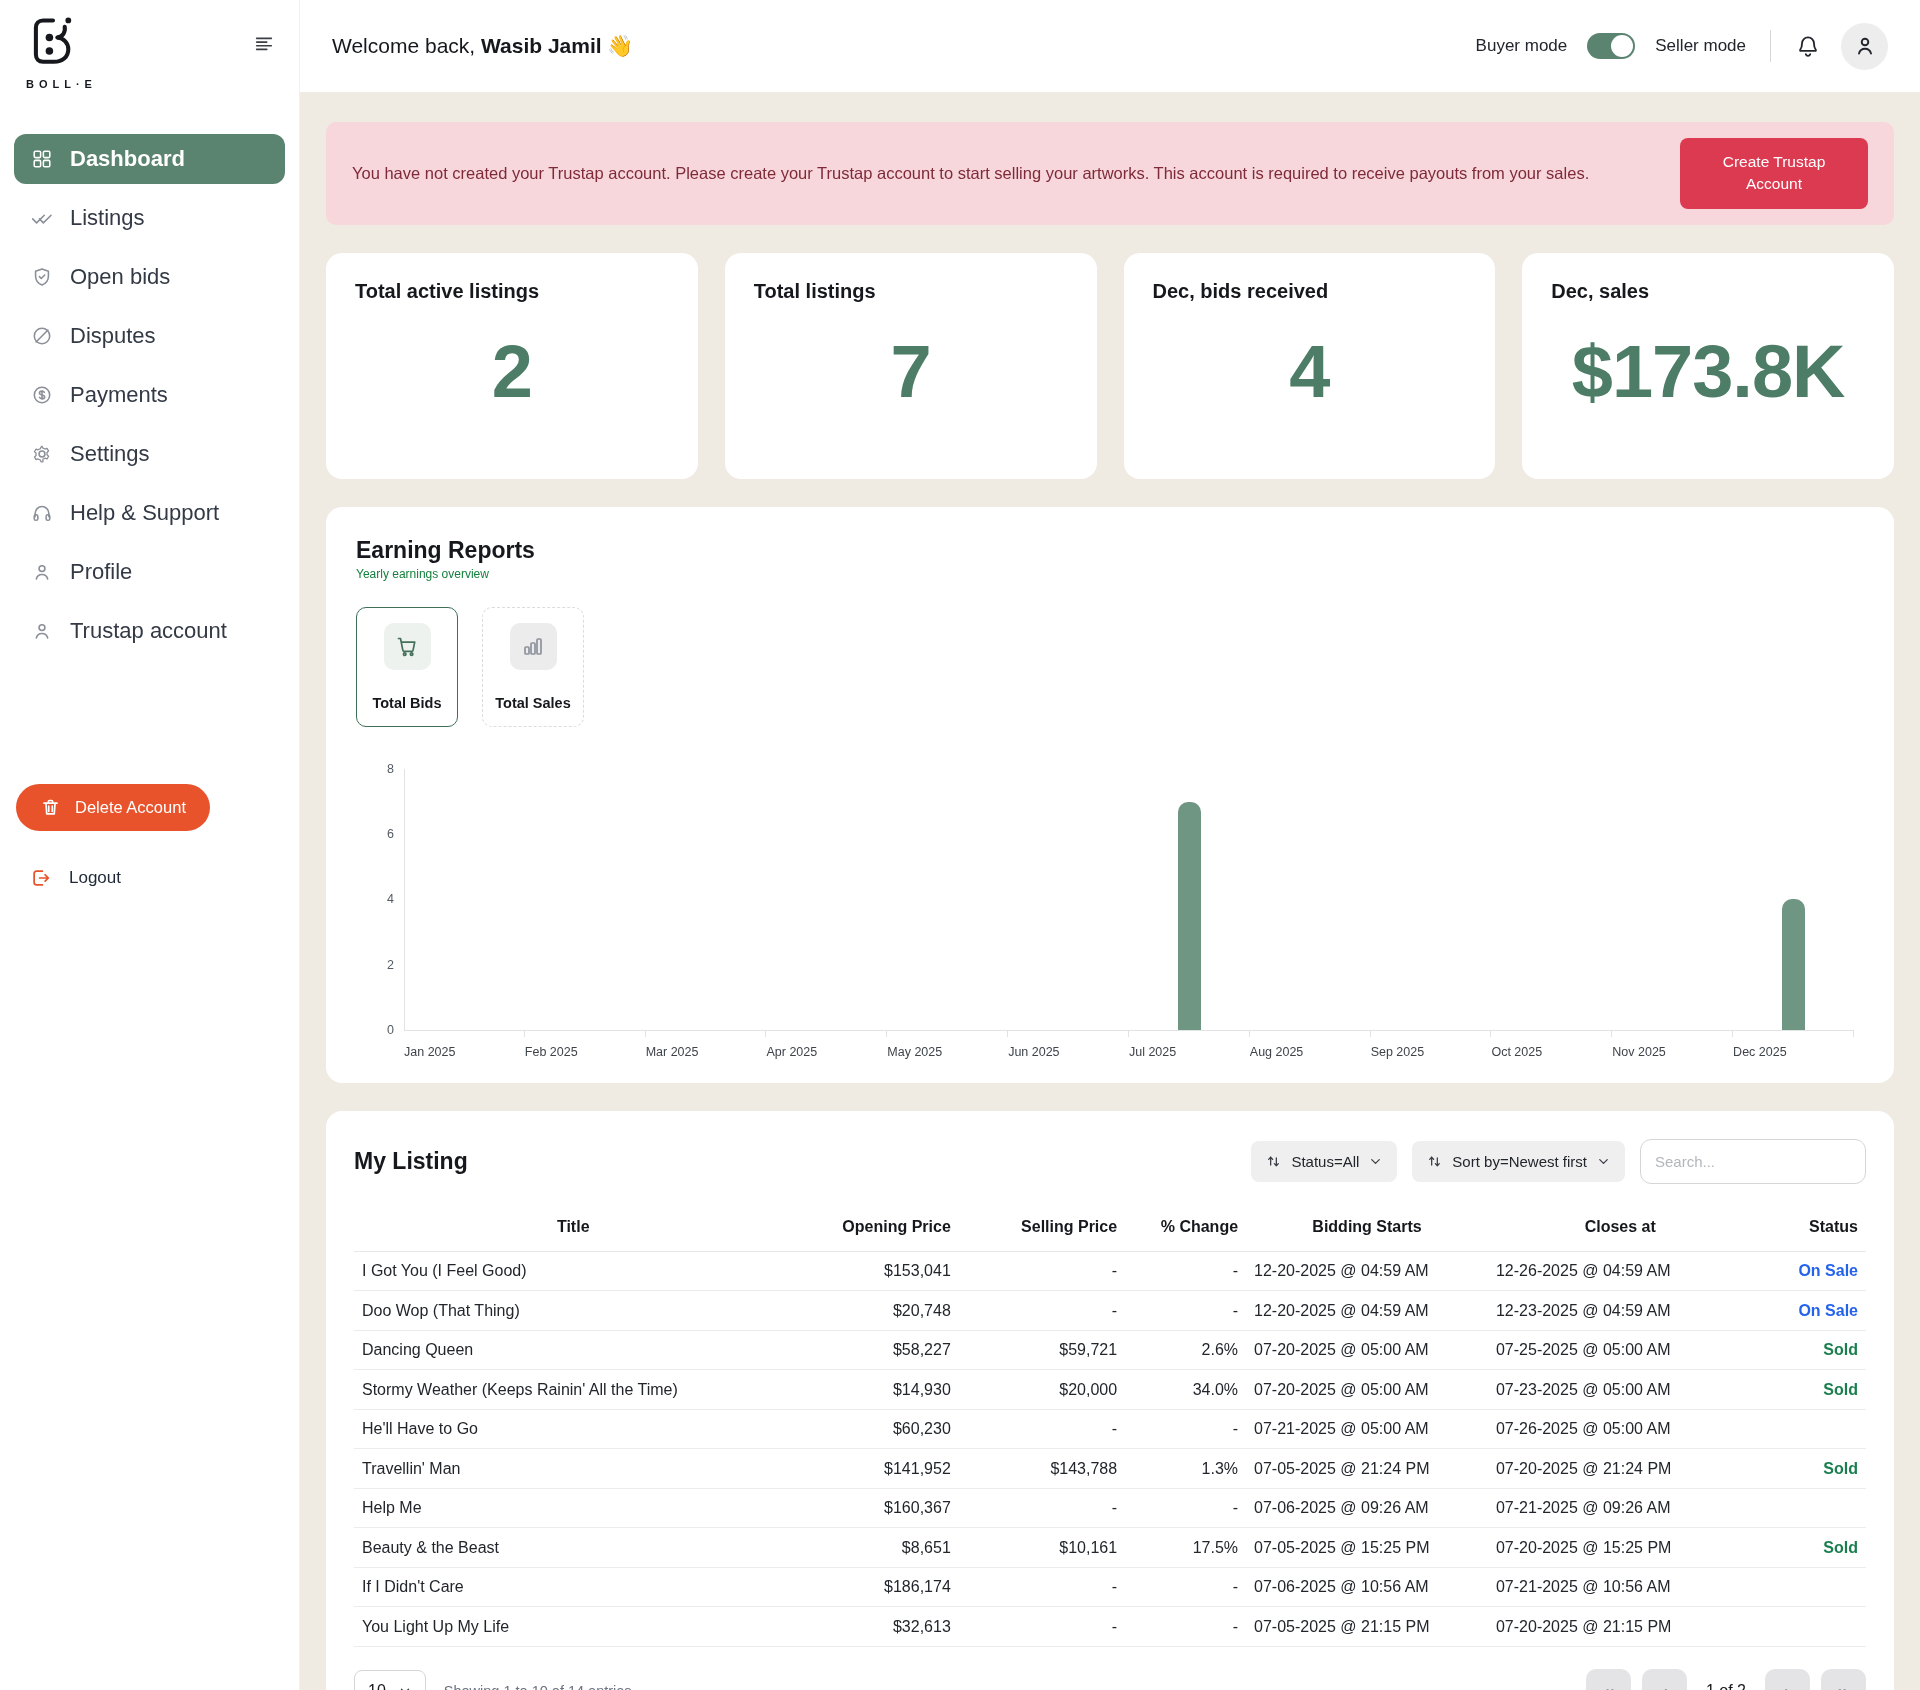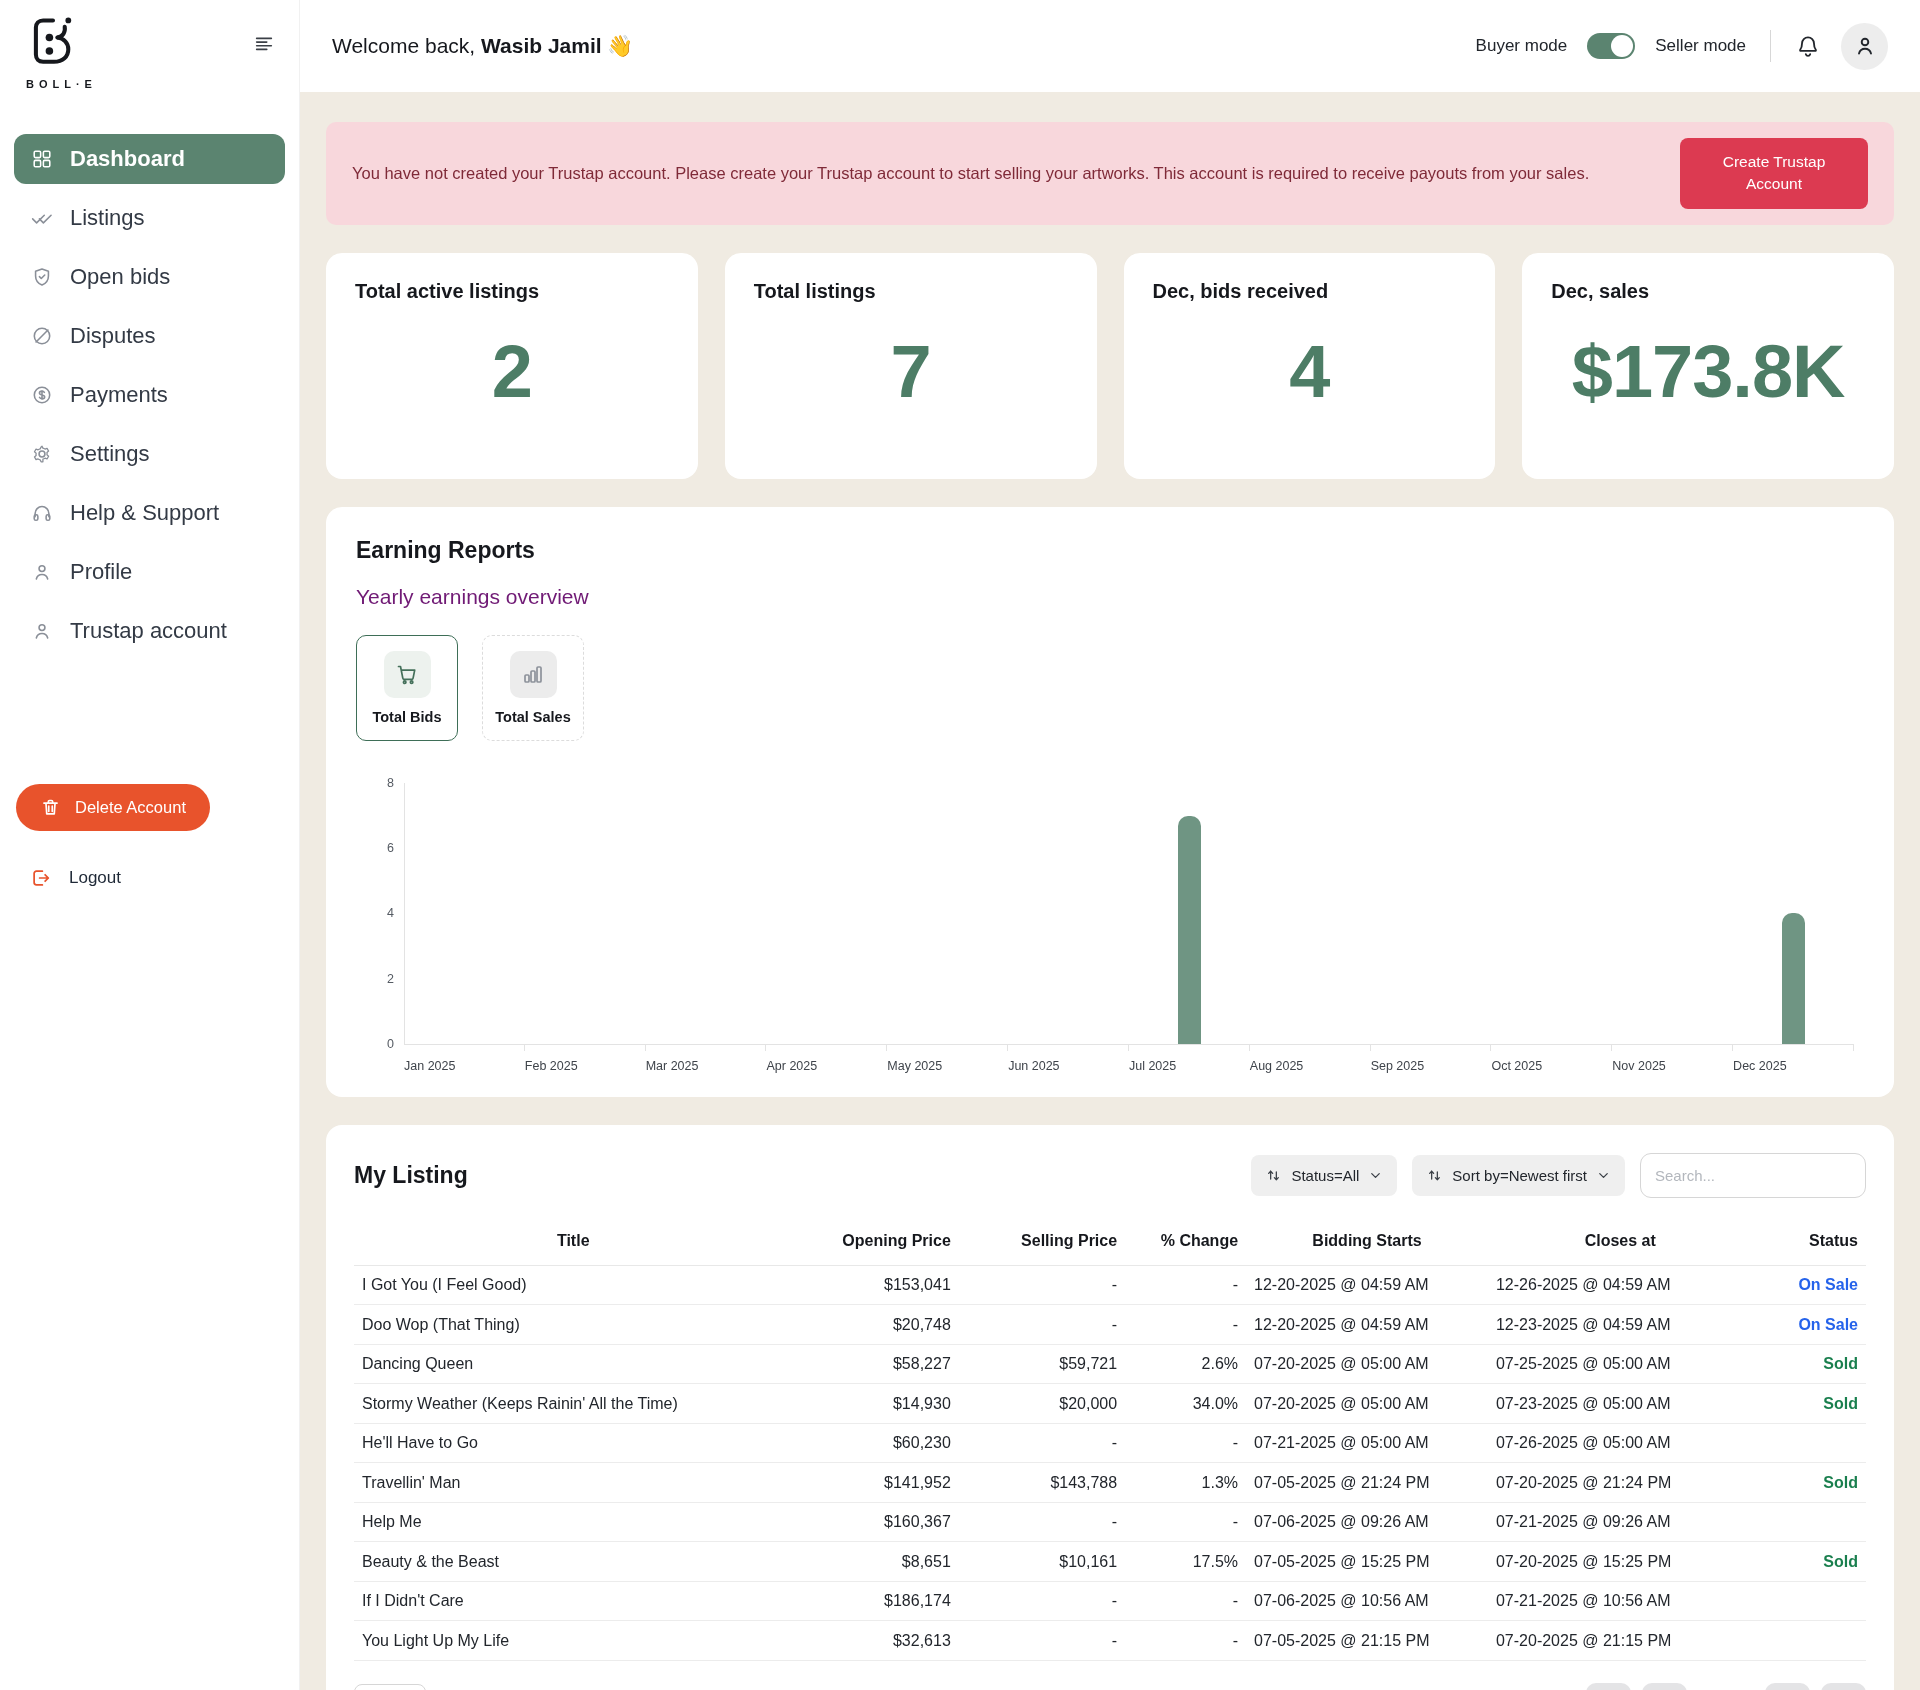--- a/index.html
+++ b/index.html
@@ -58,24 +58,24 @@
   
   .stats{display:flex;gap:27px}
   .stat-card{flex:1;background:#fff;border-radius:16px;padding:27px 29px;height:226px}
   .stat-title{font-size:20px;font-weight:600;color:#16181d}
   .stat-value{font-size:74px;font-weight:700;color:var(--green-dark);text-align:center;margin-top:26px;letter-spacing:-1px}
 
   
   .card{background:#fff;border-radius:16px}
   .earning-card{padding:30px 30px 24px}
   .card-title{font-size:23px;font-weight:700;color:#16181d}
-  .card-sub{font-size:21px;color:#701a75;margin-top:21px}
+  .card-sub{font-size:12px;color:#15803d;margin-top:3px}
   .tabs{display:flex;gap:24px;margin-top:26px}
   .tab{width:102px;padding:15px 8px;border-radius:10px;display:flex;flex-direction:column;align-items:center;
-       gap:11px;cursor:pointer;background:#fff}
+       gap:25px;cursor:pointer;background:#fff}
   .tab.active{border:1px solid #3e6e57}
   .tab:not(.active){border:1px dashed #dcdcdc}
   .iconbox{width:47px;height:47px;border-radius:10px;display:flex;align-items:center;justify-content:center}
   .tab.active .iconbox{background:#edf2ee;color:#44705a}
   .tab:not(.active) .iconbox{background:#ececec;color:#8d929b}
   .tab-label{font-size:14.5px;font-weight:700;color:#16181d}
 
   .chart{margin-top:42px;padding-left:48px;padding-right:10px}
   .plot{height:262px;border-left:1px solid #e3e3e3;border-bottom:1px solid #e3e3e3;display:flex;
         align-items:flex-end;position:relative}

